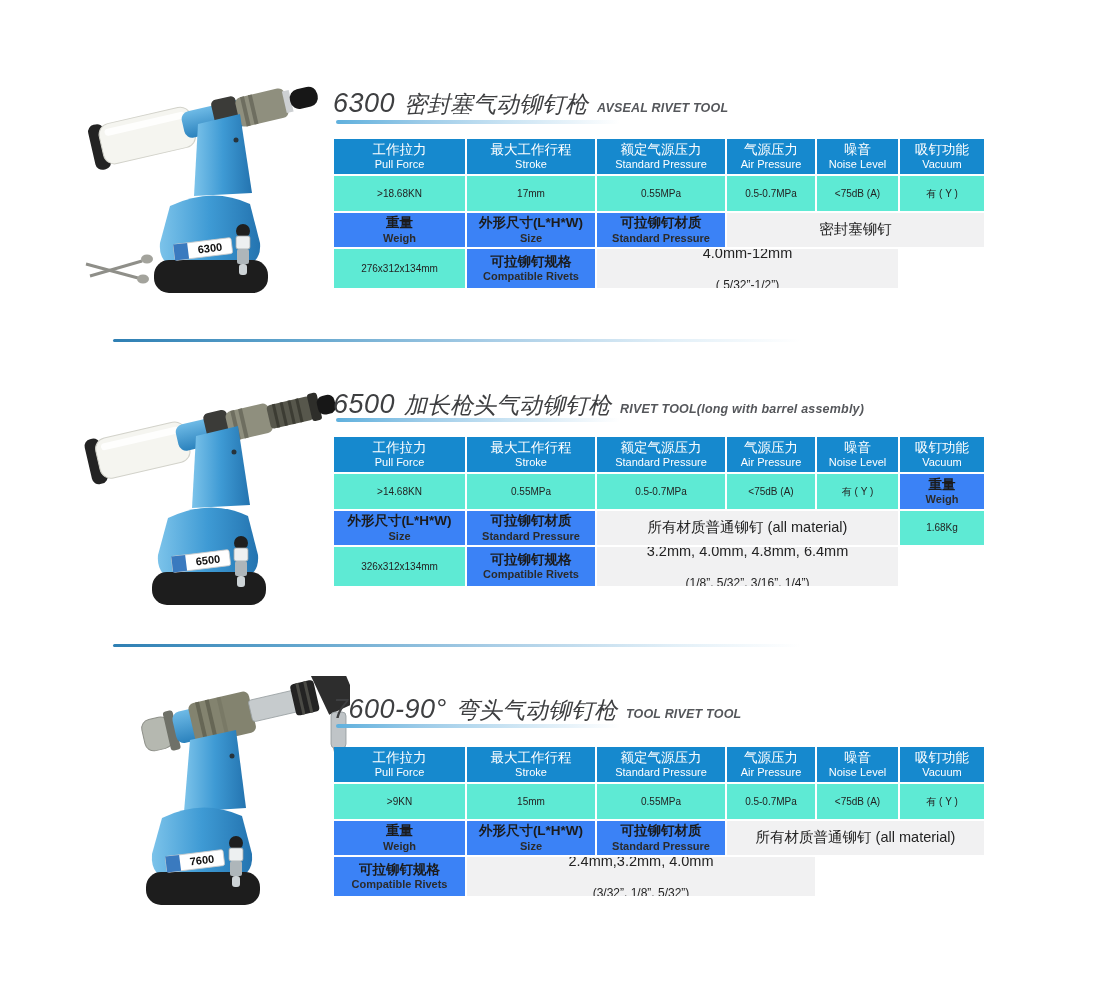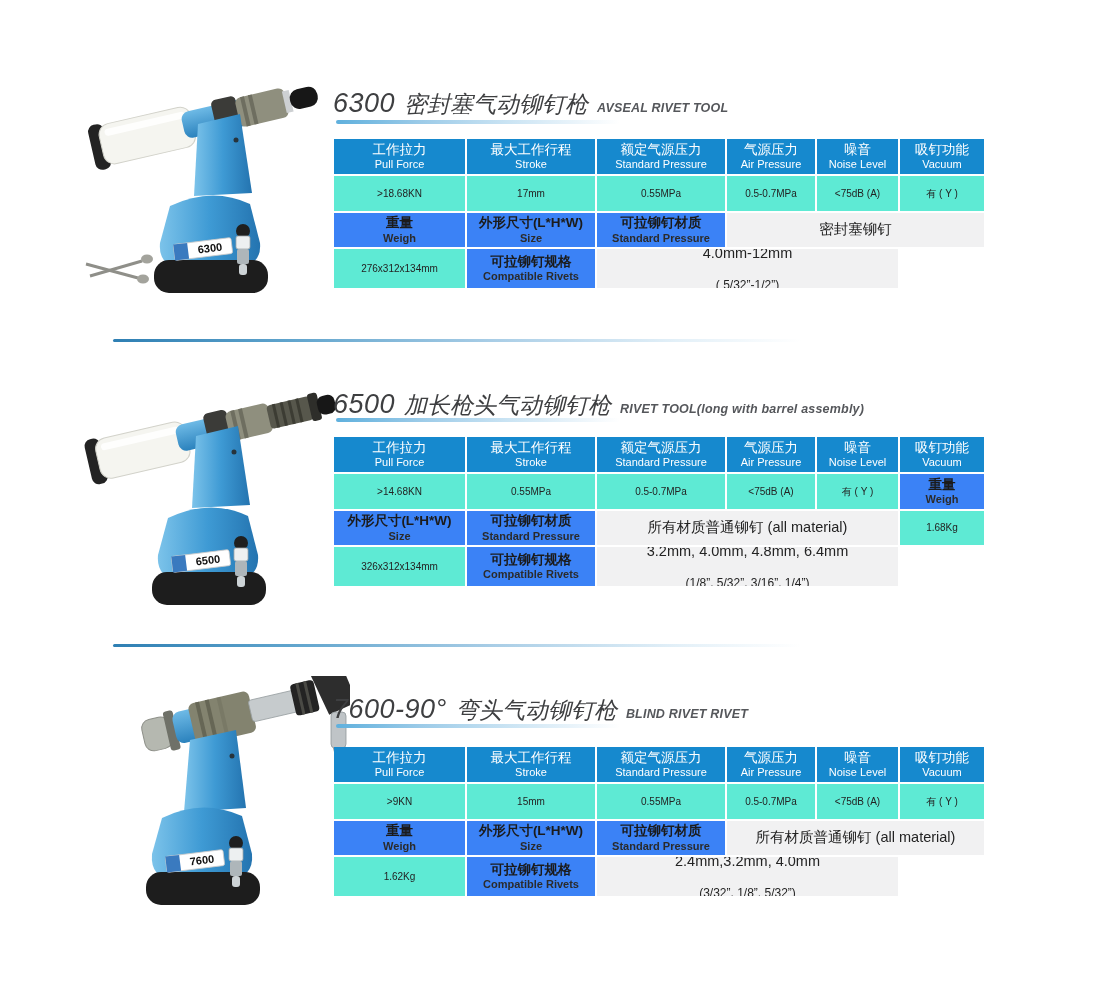--- a/index.html
+++ b/index.html
@@ -364,21 +364,21 @@
     <g transform="rotate(-7 145 185)">
       <rect x="116" y="177" width="58" height="16" rx="2" fill="#ffffff" stroke="#c9c9c9" stroke-width="0.8"></rect>
       <rect x="116" y="177" width="14" height="16" fill="#3a7abf"></rect>
       <text x="152" y="189" text-anchor="middle" font-size="11" font-weight="bold" fill="#101010">7600</text>
     </g>
   </svg>
 
   <div class="title-row" style="top:694px;">
     <span class="title-model">7600-90°</span>
     <span class="title-cn">弯头气动铆钉枪</span>
-    <span class="title-en">BLIND RIVET RIVET</span>
+    <span class="title-en">TOOL RIVET TOOL</span>
   </div>
   <div class="title-underline" style="top:724px;"></div>
 
   <div class="spec-table" style="top:747px;">
     <div class="cell head">
       <div class="cn">工作拉力</div>
       <div class="en">Pull Force</div>
     </div>
     <div class="cell head">
       <div class="cn">最大工作行程</div>
@@ -417,21 +417,20 @@
       <div class="en">Size</div>
     </div>
     <div class="cell lab">
       <div class="cn">可拉铆钉材质</div>
       <div class="en">Standard Pressure</div>
     </div>
     <div class="cell merged">
       <div class="main">所有材质普通铆钉 (all material)</div>
     </div>
 
-    <div class="cell val">1.62Kg</div>
     <div class="cell lab">
       <div class="cn">可拉铆钉规格</div>
       <div class="en">Compatible Rivets</div>
     </div>
     <div class="cell merged">
       <div class="main">2.4mm,3.2mm, 4.0mm</div>
       <div class="sub">(3/32”, 1/8”, 5/32”)</div>
     </div>
   </div>
 

